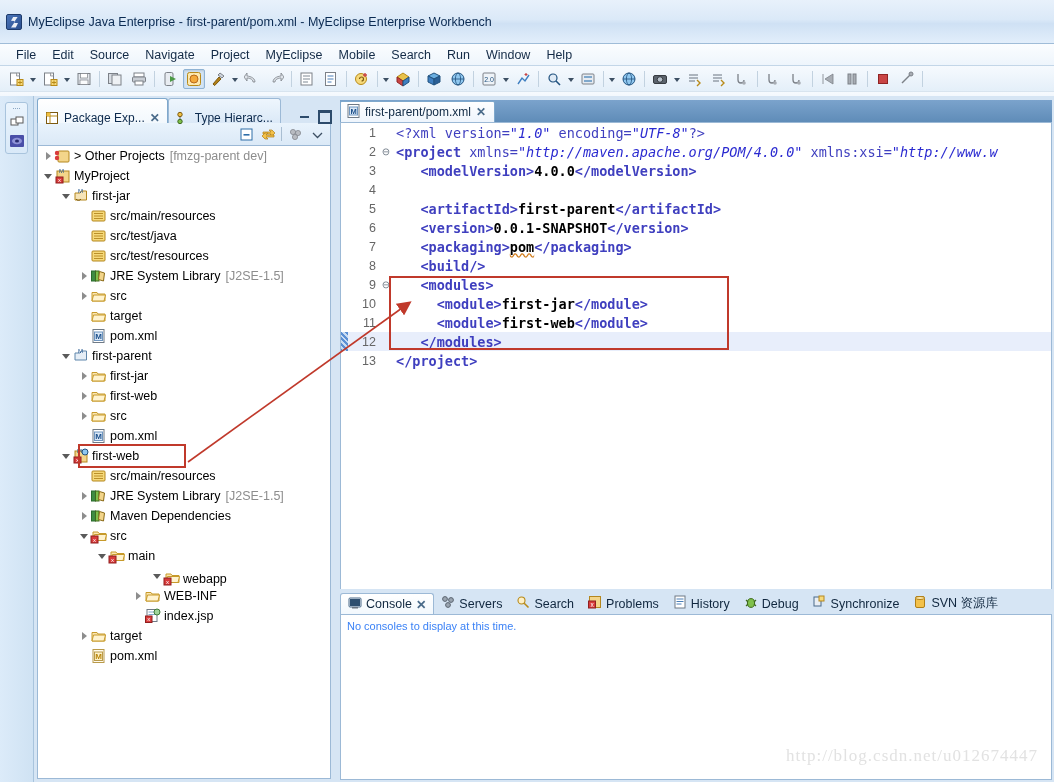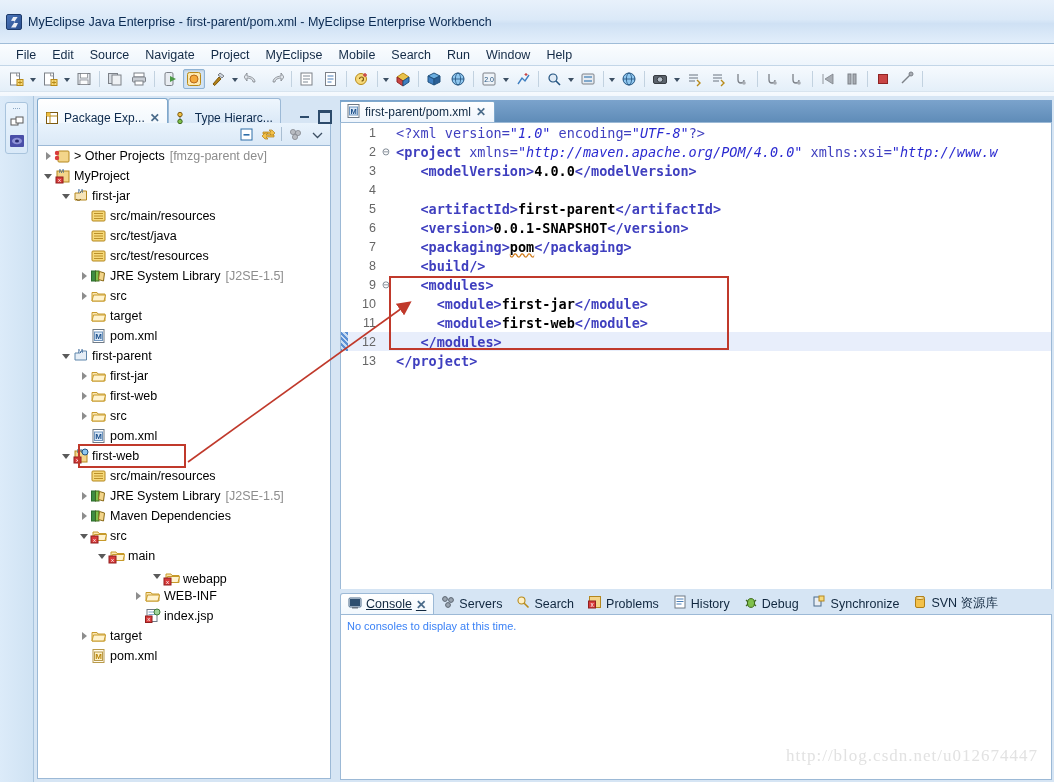--- a/index.html
+++ b/index.html
@@ -222,21 +222,21 @@
     position:absolute;left:336px;right:0;bottom:0;height:193px;
     background:#d6e5f4;padding:3px 2px 2px 4px;
   }
   #ctabs{ display:flex;align-items:flex-end;height:22px; }
   .ctab{
     height:21px;display:flex;align-items:center;gap:4px;padding:0 7px;
     font-size:12.5px;color:#10273f;white-space:nowrap;
   }
   .ctab.active{
     background:linear-gradient(to bottom,#ffffff,#f2f8fd);
-    border:1px solid #9cb9d6;border-bottom:none;border-radius:3px 3px 0 0;text-decoration:underline;
+    border:1px solid #9cb9d6;border-bottom:none;border-radius:3px 3px 0 0;
   }
   .ctab .x{ color:#4a6b8a;font-weight:bold; }
   #cbody{
     position:absolute;left:4px;right:2px;top:25px;bottom:2px;
     background:#fff;border:1px solid #9cb9d6;
     padding:5px 6px;font-size:11px;color:#3b82f6;
   }
   #watermark{
     position:absolute;right:16px;bottom:16px;
     font-family:"Liberation Serif", serif;font-size:17px;color:#e2e2e2;letter-spacing:1px;

